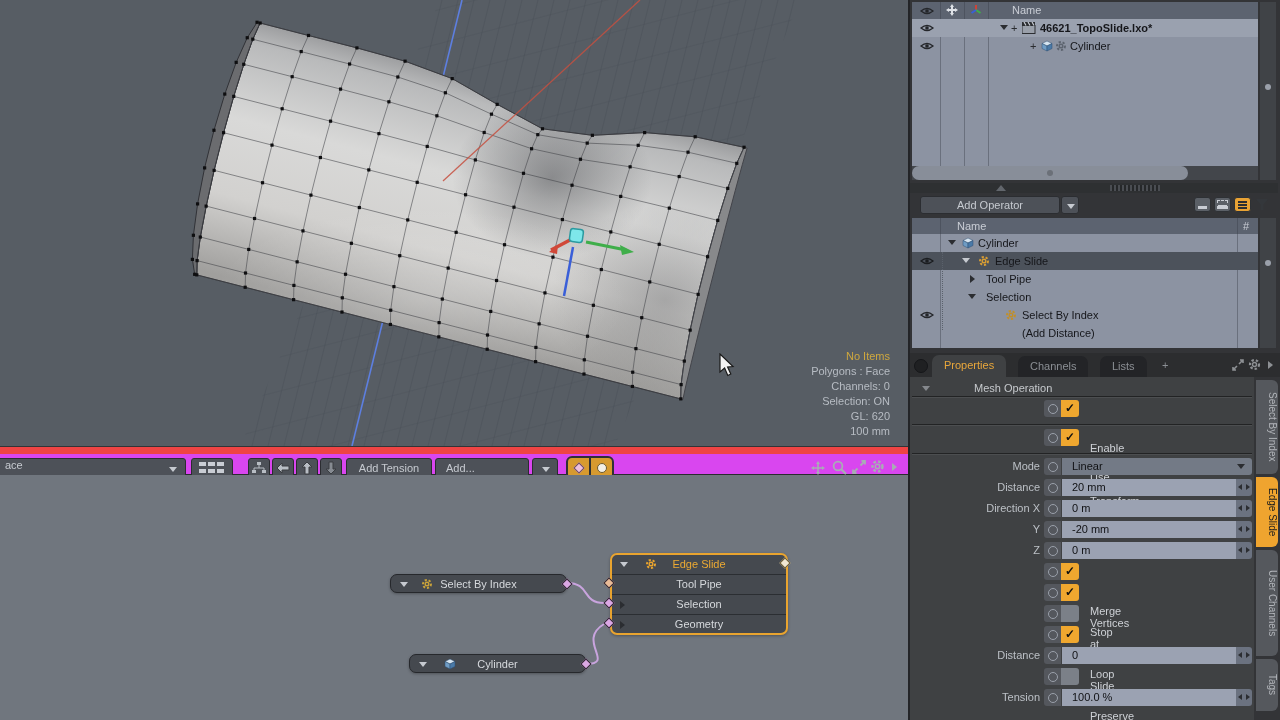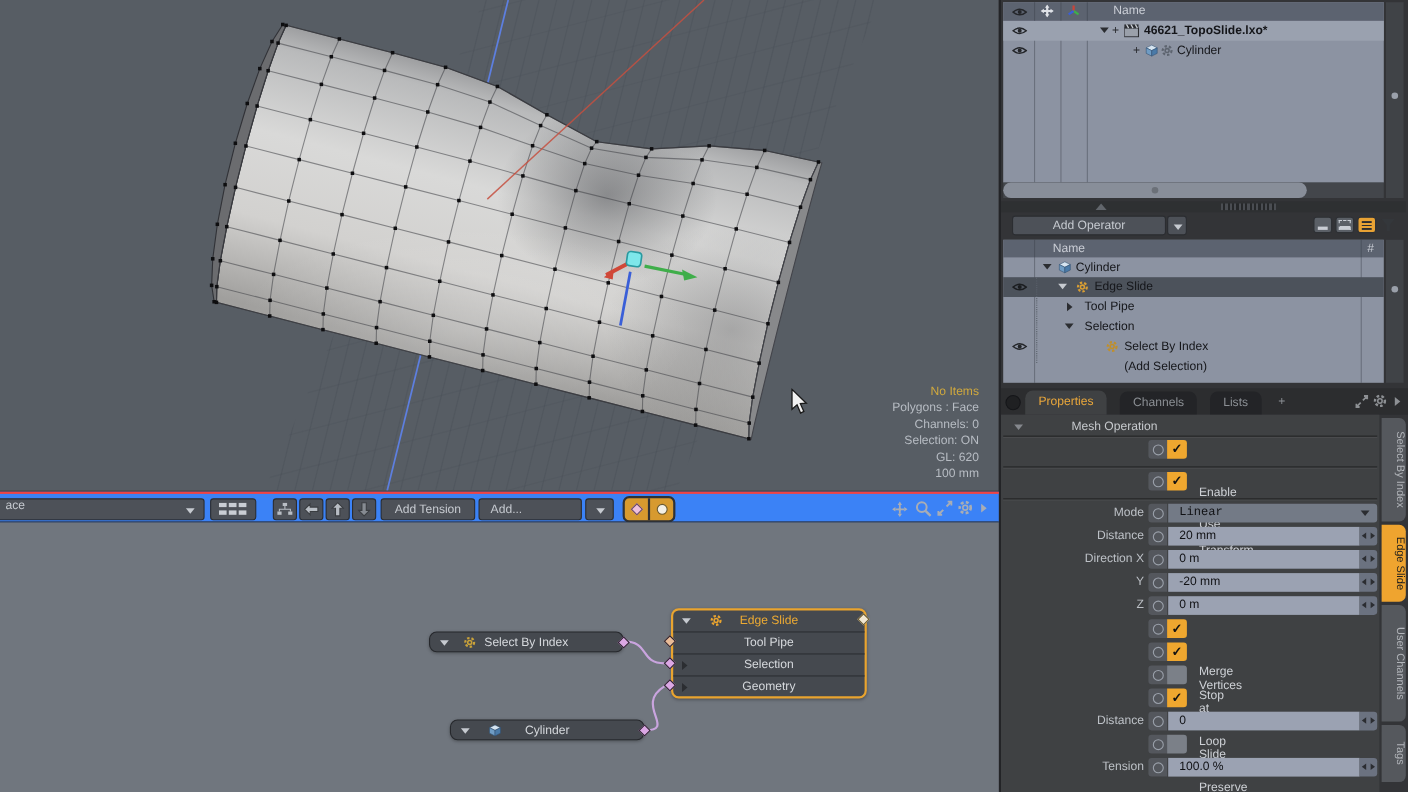--- a/index.html
+++ b/index.html
@@ -41,32 +41,32 @@
   .ptab.active { background:#3f4143; color:#e9a73b; height:22px; }
   #propbody { left:910px; top:377px; width:344px; height:343px; background:#3f4143; }
   .prow { position:absolute; height:17px; }
   .plabel { position:absolute; left:910px; width:130px; text-align:right; color:#bcc0c6; top:2px; }
   .circbtn { position:absolute; left:1044px; width:17px; height:17px; background:#54575d; border-radius:3px 0 0 3px; }
   .circbtn::after { content:""; position:absolute; left:3.5px; top:3.5px; width:8px; height:8px; border:1.5px solid #9aa0aa; border-radius:50%; }
   .field { position:absolute; left:1062px; width:174px; height:17px; background:#9ba2b2; color:#101114; padding:2px 0 0 10px; }
   .spin { position:absolute; left:1236px; width:16px; height:17px; background:#6b7280; border-radius:0 3px 3px 0; }
   .spin::before { content:""; position:absolute; left:2px; top:5px; border-top:3.5px solid transparent; border-bottom:3.5px solid transparent; border-right:4px solid #2b2d31; }
   .spin::after { content:""; position:absolute; right:2px; top:5px; border-top:3.5px solid transparent; border-bottom:3.5px solid transparent; border-left:4px solid #2b2d31; }
-  .selectw { position:absolute; left:1062px; width:190px; height:17px; background:#737a86; color:#101114; padding:2px 0 0 10px; border-radius:0 3px 3px 0;font-family:Liberation Mono, monospace; }
+  .selectw { position:absolute; left:1062px; width:190px; height:17px; background:#737a86; color:#101114; padding:2px 0 0 10px; border-radius:0 3px 3px 0; }
   .selectw .dd { position:absolute; right:7px; top:6px; }
   .ckbox { position:absolute; left:1061px; width:18px; height:17px; border-radius:0 3px 3px 0; }
   .ckbox.on { background:#efa72f; }
   .ckbox.on::after { content:"\2713"; position:absolute; left:4px; top:1px; color:#121212; font-weight:bold; font-size:12px; }
   .ckbox.off { background:#7b8088; }
   .cklabel { position:absolute; left:1090px; top:2px; color:#ced1d6;margin-top:40px; }
   .psep { position:absolute; left:912px; width:340px; height:2px; border-top:1px solid rgba(0,0,0,.45); border-bottom:1px solid rgba(255,255,255,.07); }
   .vtab { position:absolute; left:1256px; width:22px; background:#55585d; border-radius:0 6px 6px 0; color:#b2b5ba; writing-mode:vertical-rl; text-align:center; font-size:10px; }
   .vtab.on { background:#efa42f; color:#1d1d1d; }
   
-  #schtoolbar { left:0; top:447px; width:908px; height:28px; background:#3b82f6; border-top:2px solid #ef4444; border-bottom:1px solid #2a2c30; }
+  #schtoolbar { left:0; top:447px; width:908px; height:28px; background:#d946ef; border-top:7px solid #ef4444; border-bottom:1px solid #2a2c30; }
   #schcanvas { left:0; top:475px; width:908px; height:245px; background:#70767e; }
   .node { position:absolute; background:#45494f; border:1px solid #26282c; border-radius:7px; box-shadow:0 1px 3px rgba(0,0,0,.3); color:#d6d9dd; }
   .node .title { position:absolute; width:100%; text-align:center; top:3px; font-size:11px; }
   .diamond { position:absolute; width:8px; height:8px; border:1px solid #2e2431; transform:rotate(45deg); }
   .nrow { position:absolute; left:0; width:100%; height:20px; border-top:1px solid #2b2e32; text-align:center; padding-top:3px; }
 </style>
 </head>
 <body>
 
 <div class="abs" id="vpwrap">
@@ -455,21 +455,21 @@
       <path d="M1 5 Q7 0 13 5 Q7 10 1 5 Z" fill="none" stroke="#24262a" stroke-width="1.3"></path>
       <circle cx="7" cy="5" r="1.8" fill="#24262a"></circle>
     </svg>
   <svg class="abs" style="left:93px;top:3px" width="12" height="12">
       <circle cx="6" cy="6" r="4" fill="none" stroke="#c08f2a" stroke-width="2" stroke-dasharray="2.2 1.8"></circle>
       <circle cx="6" cy="6" r="1.8" fill="none" stroke="#c08f2a" stroke-width="1.4"></circle>
     </svg>
   <span class="lbl" style="left:110px">Select By Index</span>
 </div>
 <div class="lrow" style="top:324px">
-  <span class="lbl dim" style="left:110px">(Add Selection)</span>
+  <span class="lbl dim" style="left:110px">(Add Distance)</span>
 </div>
 <div class="abs" style="left:942px;top:252px;width:1px;height:78px;border-left:1px dotted #5a616b"></div>
 <div class="abs" style="left:1260px;top:218px;width:16px;height:130px;background:#404347">
     <div class="dot l" style="left:5px;top:42px"></div>
   </div>
 
 <div class="abs" id="proptabs">
   <div class="abs" style="left:4px;top:6px;width:14px;height:14px;border-radius:50%;background:#1f2022;border:1px solid #151619"></div>
   <div class="ptab active" style="left:22px;top:2px"><span>Properties</span></div>
   <div class="ptab" style="left:108px;top:3px"><span>Channels</span></div>

